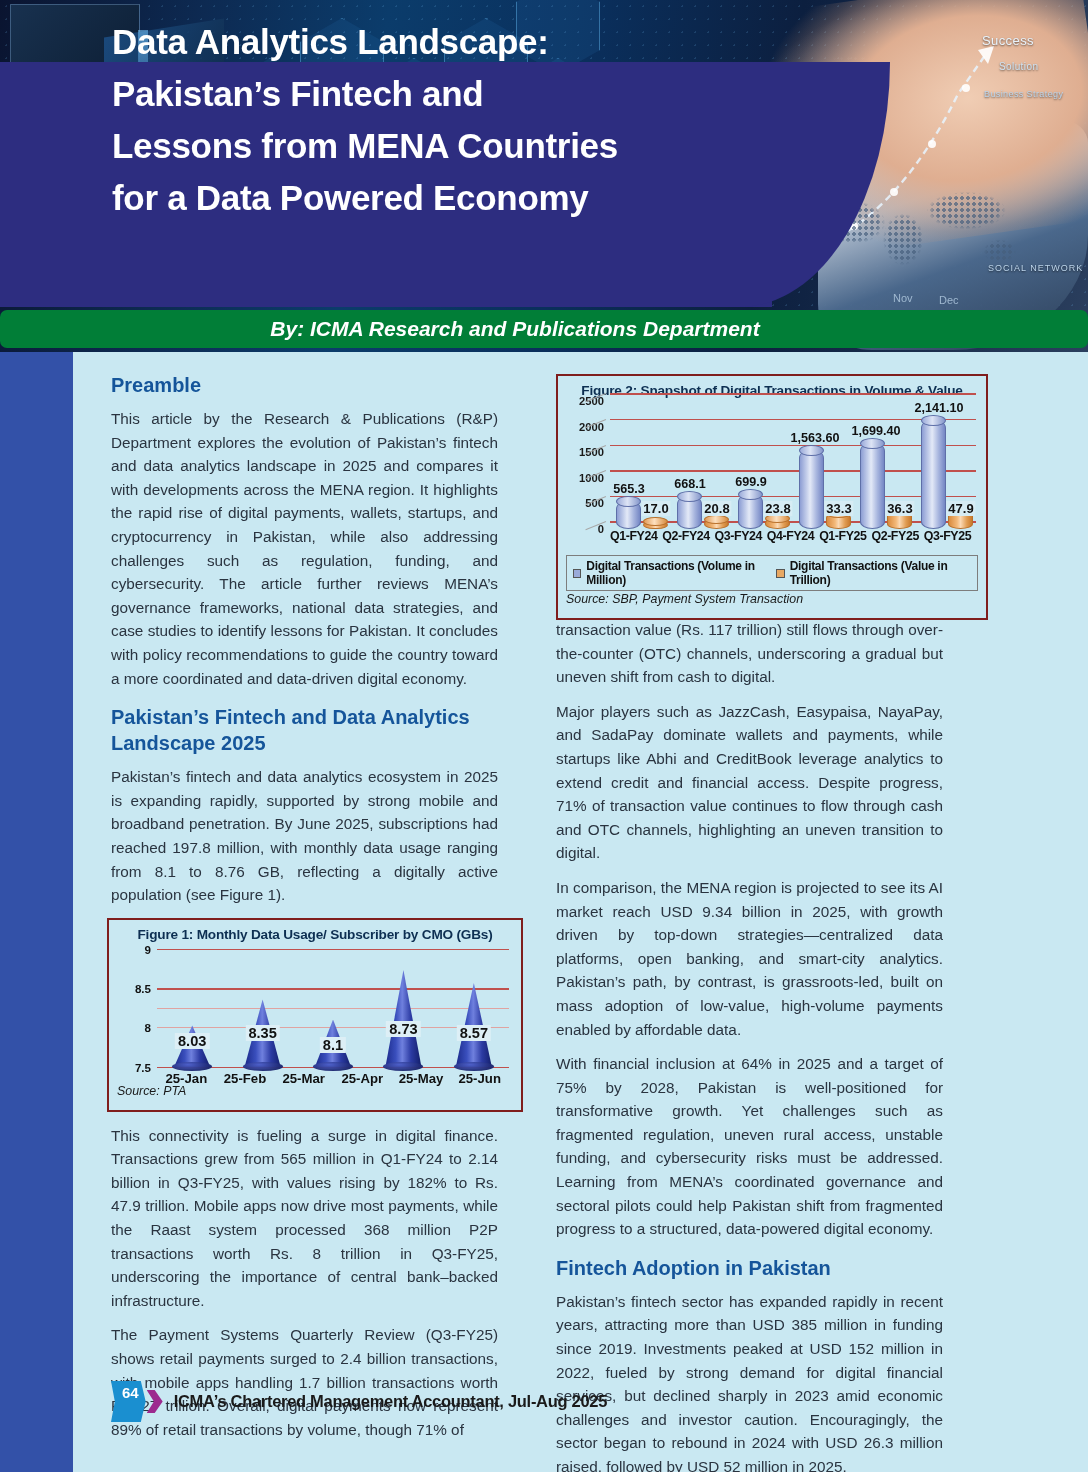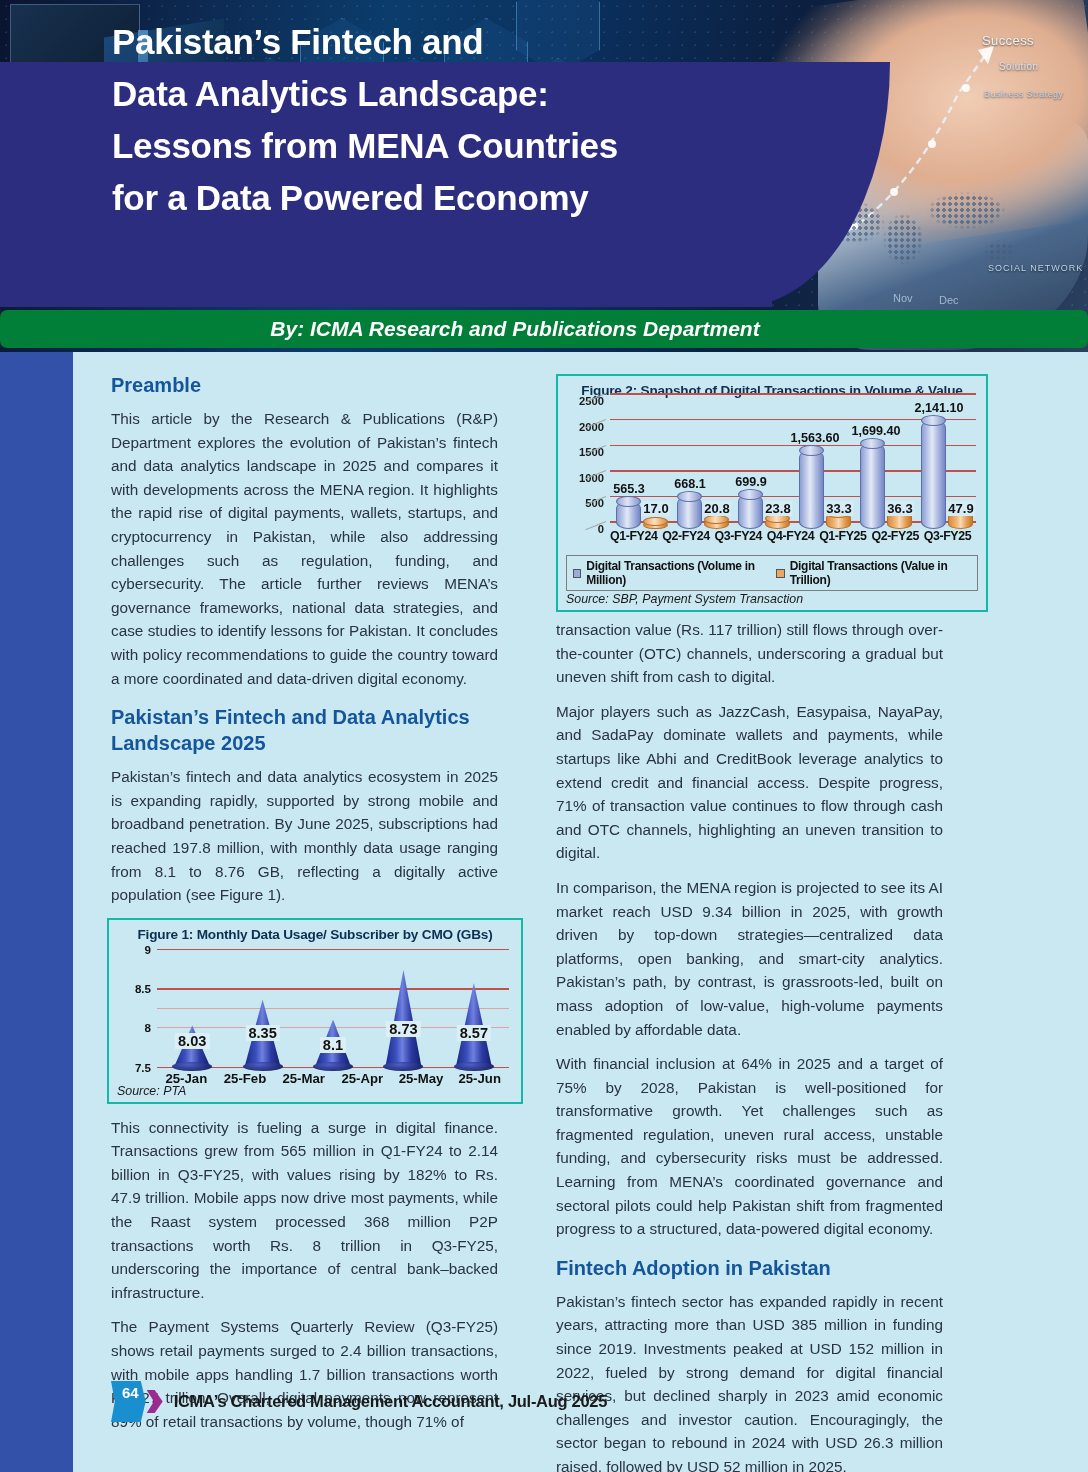--- a/index.html
+++ b/index.html
@@ -128,21 +128,21 @@
   h2.heading:first-child { margin-top: 0; }
   p.body {
     color: #2a3440; font-size: 15.3px; line-height: 23.6px;
     text-align: justify; margin-bottom: 11px;
     font-family: "Liberation Sans", sans-serif;
   }
   p.body:last-child { margin-bottom: 0; }
 
   
   .figbox {
-    border: 2px solid #14b8a6; background: #c9e8f2; padding: 6px 8px 4px 8px;
+    border: 2px solid #7f1d1d; background: #c9e8f2; padding: 6px 8px 12px 8px;
     position: relative;
   }
   .figtitle {
     text-align: center; font-weight: bold; color: #0d2f52;
     font-size: 13.6px; line-height: 17px; margin-bottom: 2px;
     letter-spacing: -0.2px;
   }
   .figsource {
     font-style: italic; font-size: 12.4px; color: #1a1a1a; margin-top: 1px;
   }
@@ -304,22 +304,22 @@
     <div class="hero-label" style="left:982px; top:33px;">Success</div>
     <div class="hero-label small" style="left:999px; top:61px;">Solution</div>
     <div class="hero-label tiny" style="left:984px; top:90px; font-size:9px;">Business Strategy</div>
     <div class="hero-label tiny" style="left:988px; top:264px; font-size:9px; letter-spacing:1px;">SOCIAL NETWORK</div>
     <div class="monthtick" style="left:893px; top:292px;">Nov</div>
     <div class="monthtick" style="left:939px; top:294px;">Dec</div>
   </div>
 
   <div class="title-panel"></div>
   <div class="title-text">
+    <div>Data Analytics Landscape:</div>
     <div>Pakistan’s Fintech and</div>
-    <div>Data Analytics Landscape:</div>
     <div>Lessons from MENA Countries</div>
     <div>for a Data Powered Economy</div>
   </div>
 
   <div class="byline">
     <span>By: ICMA Research and Publications Department</span>
   </div>
 
   <div class="rail"></div>
 

